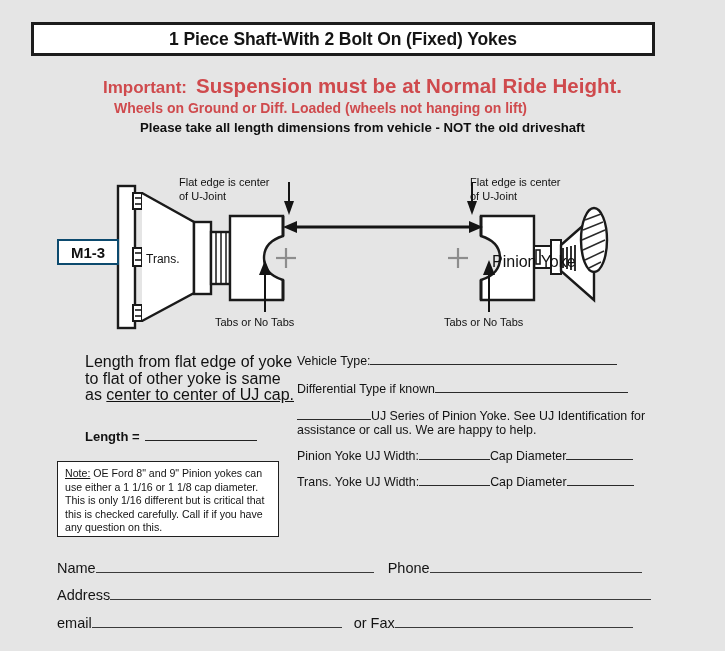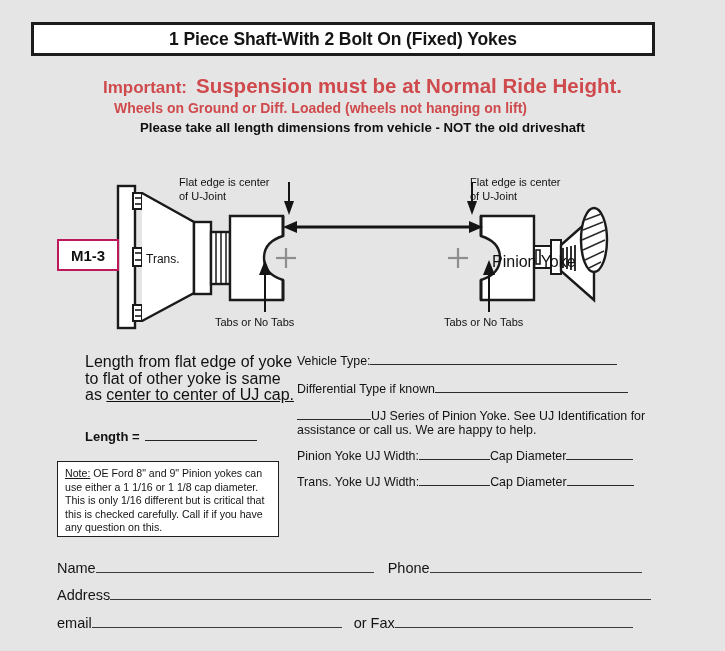--- a/index.html
+++ b/index.html
@@ -94,22 +94,22 @@
     white-space: nowrap;
     line-height: 1.25;
   }
 
   
   #m13-badge {
     position: absolute;
     left: 57px;
     top: 239px;
     width: 62px;
-    height: 32px;
-    border: 2px solid #be185d;
+    height: 26px;
+    border: 2px solid #0c4a6e;
     background: #ffffff;
     box-sizing: border-box;
     display: flex;
     align-items: center;
     justify-content: center;
     font-size: 15px;
     font-weight: bold;
     color: #111;
   }
 

